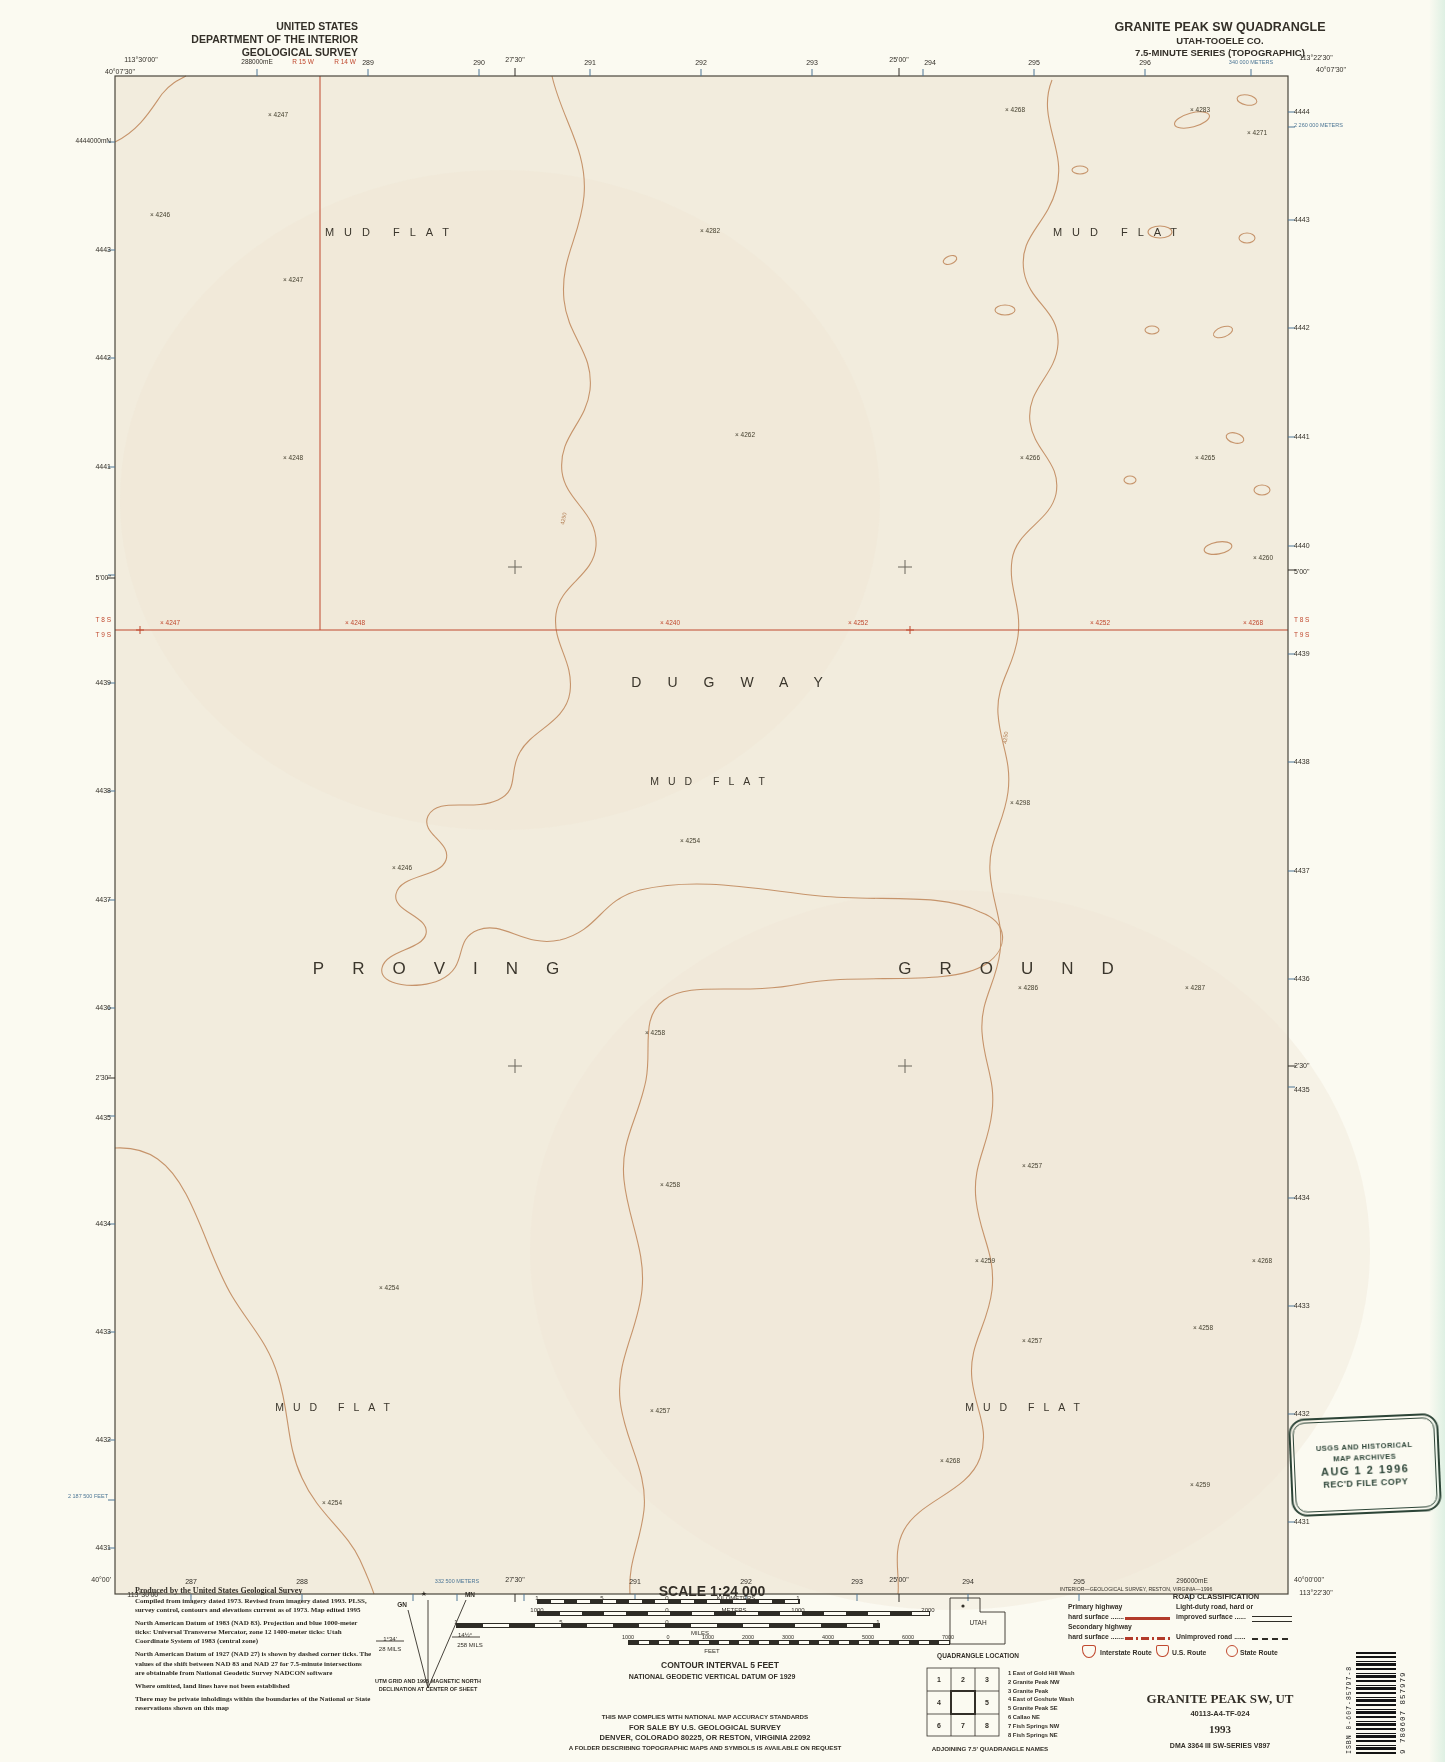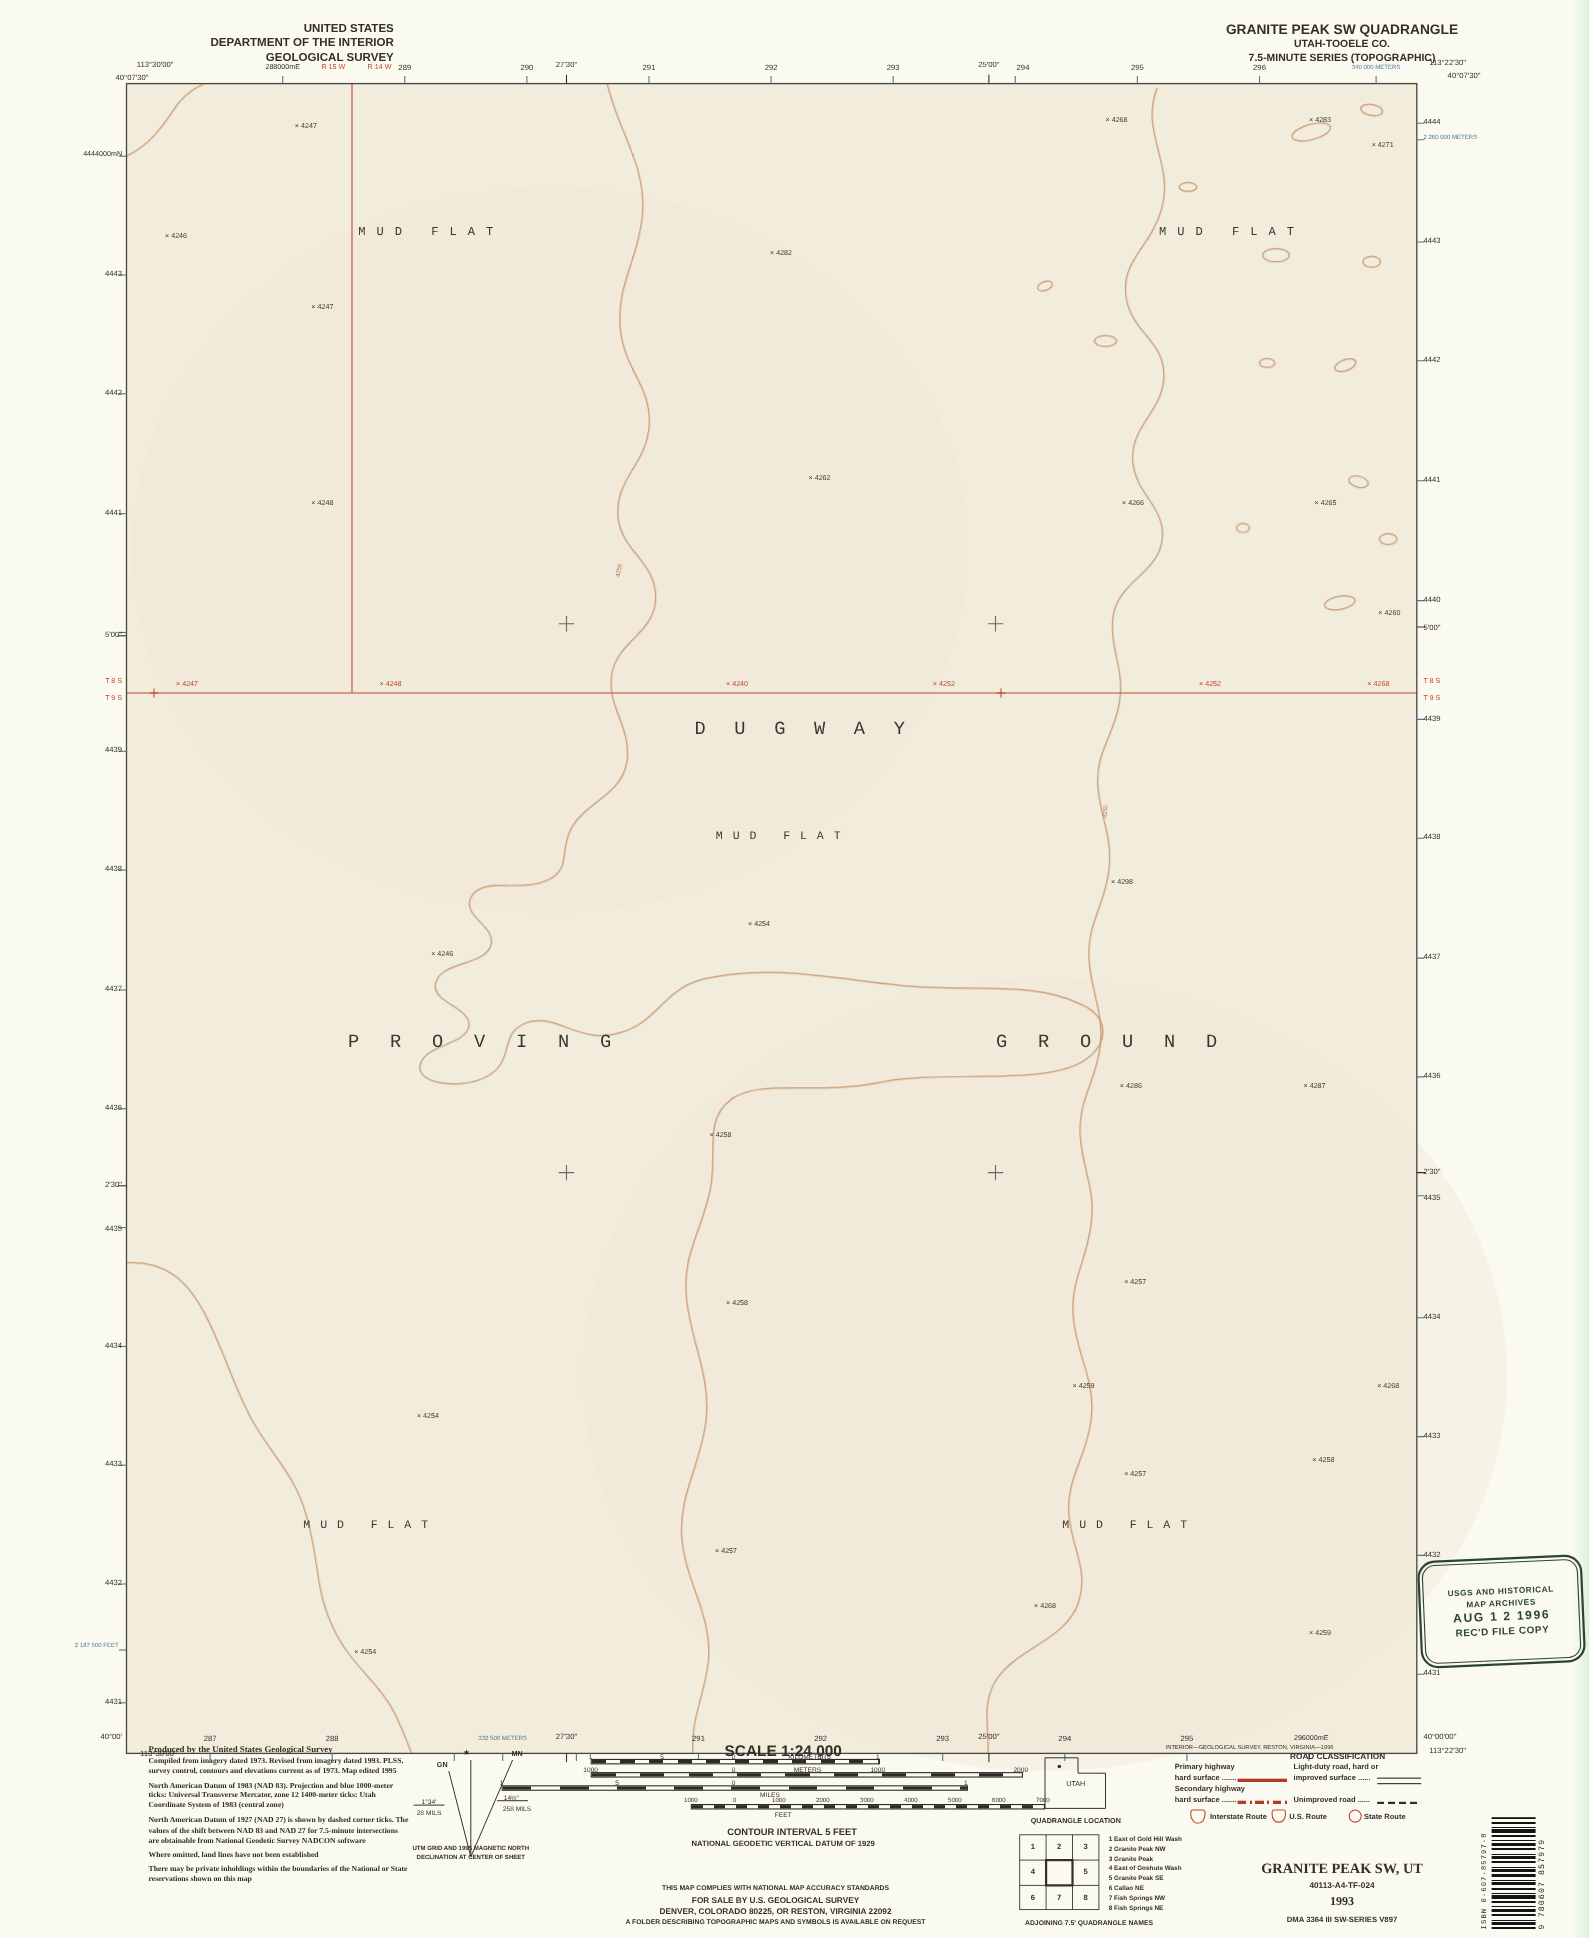--- a/index.html
+++ b/index.html
@@ -5,22 +5,22 @@
   html,body{margin:0;padding:0;background:#ffffff;}
   #sheet{position:relative;width:1445px;height:1762px;background:#fbfaf1;
          font-family:"Liberation Sans",sans-serif;color:#332f28;overflow:hidden;}
   #mint-strip{position:absolute;right:0;top:0;width:16px;height:100%;
               background:linear-gradient(90deg,rgba(223,240,228,0),#def0e3);}
   svg{position:absolute;left:0;top:0;}
   .lbl{position:absolute;white-space:nowrap;line-height:1;}
   .lbl.red{color:#c0492f;}
   .lbl.blue{color:#4e7796;}
   .serif{font-family:"Liberation Serif",serif;}
-  .place{position:absolute;font-family:Liberation Mono, monospace;color:#3b362c;
-         white-space:nowrap;line-height:1;}
+  .place{position:absolute;font-family:Liberation Sans, sans-serif;color:#3b362c;
+         white-space:nowrap;line-height:1;margin-top:20px;}
   .spot{position:absolute;font-size:6.5px;color:#45402f;white-space:nowrap;line-height:1;}
   .spot.red{color:#c0492f;}
   .hdr{position:absolute;text-align:center;font-weight:bold;line-height:1.22;}
   #hdr-left{left:108px;top:20px;width:250px;font-size:10.5px;text-align:right;}
   #hdr-right{left:1040px;top:20px;width:360px;}
   #hdr-right .l1{font-size:12.5px;font-weight:bold;}
   #hdr-right .l2,#hdr-right .l3{font-size:9.5px;font-weight:bold;}
   #credits{position:absolute;left:135px;top:1597px;width:238px;
            font-family:"Liberation Serif",serif;font-weight:bold;
            font-size:7px;line-height:1.3;color:#2e2b24;}
@@ -367,21 +367,21 @@
     <div class="lbl" style="left: 1100px; top: 1650px; font-size: 6.8px; font-weight: bold;">Interstate Route</div>
     <div class="lbl" style="left: 1172px; top: 1650px; font-size: 6.8px; font-weight: bold;">U.S. Route</div>
     <div class="lbl" style="left: 1240px; top: 1650px; font-size: 6.8px; font-weight: bold;">State Route</div>
     <div class="lbl serif" style="left: 1220px; top: 1692px; font-size: 13px; font-weight: bold; transform: translateX(-50%);">GRANITE PEAK SW, UT</div>
     <div class="lbl" style="left: 1220px; top: 1710px; font-size: 7.5px; font-weight: bold; transform: translateX(-50%);">40113-A4-TF-024</div>
     <div class="lbl serif" style="left: 1220px; top: 1724px; font-size: 11px; font-weight: bold; transform: translateX(-50%);">1993</div>
     <div class="lbl" style="left: 1220px; top: 1742px; font-size: 7px; font-weight: bold; transform: translateX(-50%);">DMA 3364 III SW-SERIES V897</div>
     <div class="lbl" style="left: 990px; top: 1746px; font-size: 6.2px; font-weight: bold; transform: translateX(-50%);">ADJOINING 7.5' QUADRANGLE NAMES</div>
     <div class="place" style="left: 392px; top: 207px; font-size: 11px; letter-spacing: 10px; transform: translateX(-50%);">MUD FLAT</div>
     <div class="place" style="left: 1120px; top: 207px; font-size: 11px; letter-spacing: 10px; transform: translateX(-50%);">MUD FLAT</div>
-    <div class="place" style="left: 740px; top: 655px; font-size: 17px; letter-spacing: 26px; transform: translateX(-50%);">DUGWAY</div>
+    <div class="place" style="left: 740px; top: 655px; font-size: 14px; letter-spacing: 26px; transform: translateX(-50%);">DUGWAY</div>
     <div class="place" style="left: 712px; top: 756px; font-size: 10.5px; letter-spacing: 9px; transform: translateX(-50%);">MUD FLAT</div>
     <div class="place" style="left: 450px; top: 940px; font-size: 17px; letter-spacing: 28px; transform: translateX(-50%);">PROVING</div>
     <div class="place" style="left: 1020px; top: 940px; font-size: 17px; letter-spacing: 28px; transform: translateX(-50%);">GROUND</div>
     <div class="place" style="left: 337px; top: 1382px; font-size: 10.5px; letter-spacing: 9px; transform: translateX(-50%);">MUD FLAT</div>
     <div class="place" style="left: 1027px; top: 1382px; font-size: 10.5px; letter-spacing: 9px; transform: translateX(-50%);">MUD FLAT</div>
     <div class="spot" style="left: 268px; top: 112px;">× 4247</div>
     <div class="spot" style="left: 150px; top: 212px;">× 4246</div>
     <div class="spot" style="left: 283px; top: 277px;">× 4247</div>
     <div class="spot" style="left: 700px; top: 228px;">× 4282</div>
     <div class="spot" style="left: 1005px; top: 107px;">× 4268</div>

